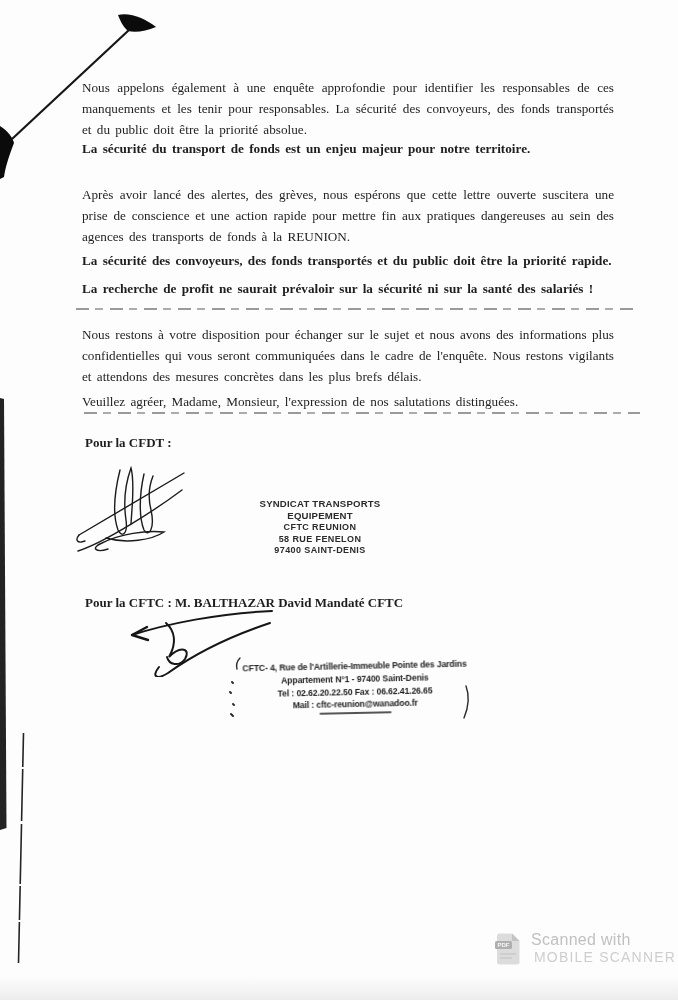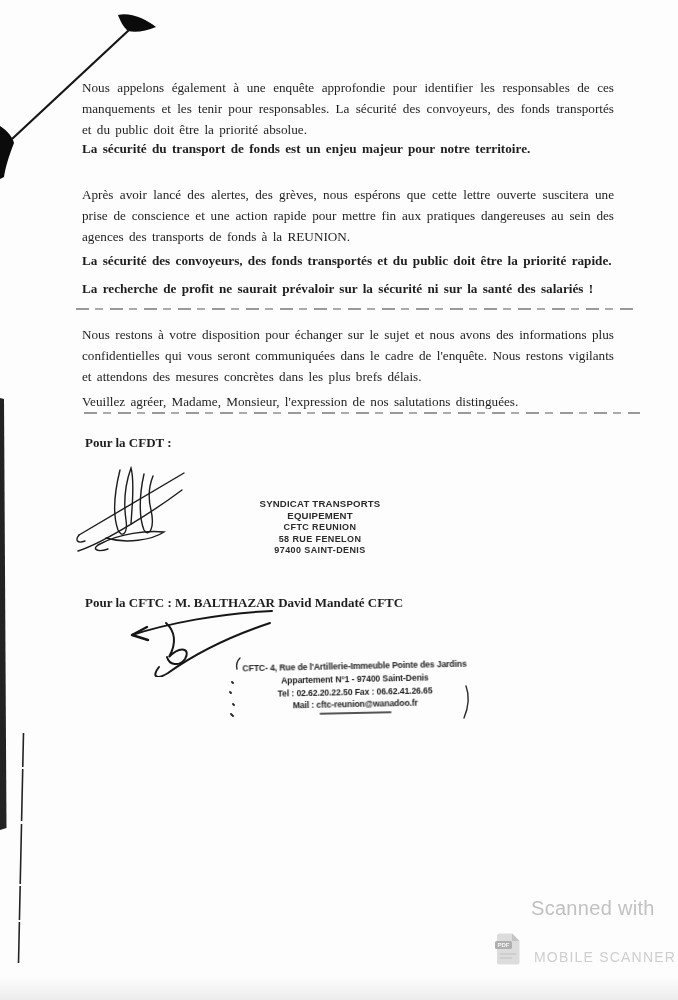--- a/index.html
+++ b/index.html
@@ -40,21 +40,21 @@
     font-size:8.6px;line-height:12.8px;letter-spacing:-0.1px;
     transform:rotate(-1.2deg);
     filter:blur(.25px);
   }
   .stamp-cftc .underline{
     margin:1px auto 0;width:72px;height:2px;background:#2a2a2a;border-radius:2px;opacity:.8;
   }
   .watermark{
     font-family:"Liberation Sans","DejaVu Sans",sans-serif;
   }
-  .wm-line1{left:531px;top:897px;font-size:20px;color:#c1c1c1;letter-spacing:.3px;}
+  .wm-line1{left:531px;top:931px;font-size:16px;color:#c1c1c1;letter-spacing:.3px;}
   .wm-line2{left:522px;top:949px;font-size:14px;color:#cecece;letter-spacing:1.2px;margin-left:12px;}
   .bottom-fade{
     left:0;bottom:0;width:678px;height:24px;
     background:linear-gradient(180deg,rgba(232,232,232,0) 0%,#ececec 100%);
   }
   svg{display:block;}
 </style>
 </head>
 <body>
 

